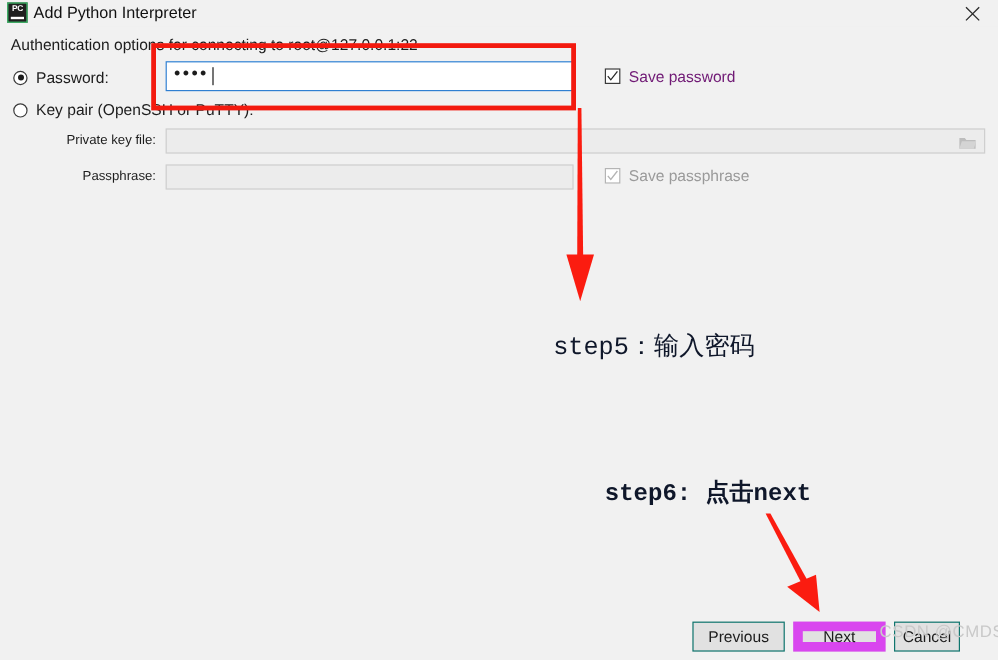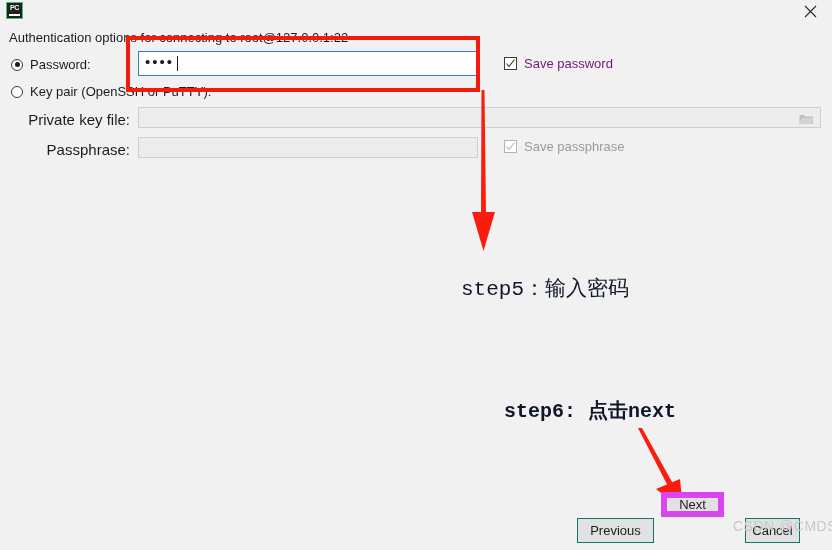--- a/index.html
+++ b/index.html
@@ -104,21 +104,21 @@
     position: absolute;
     left: 2.5px; top: 2.5px;
     width: 5px; height: 5px;
     border-radius: 50%;
     background: #1c1c1c;
   }
   .radio-label { font-size: 13px; color: #1c1c1c; }
 
   .field-label {
     position: absolute;
-    font-size: 15px;
+    font-size: 11px;
     color: #1c1c1c;
     white-space: nowrap;
     text-align: right;
   }
   #label-private-key { left: 0px; top: 111px; width: 130px; }
   #label-passphrase  { left: 0px; top: 141px; width: 130px; }
 
   
   #password-input {
     position: absolute;
@@ -225,22 +225,22 @@
     font-family: "Liberation Sans", sans-serif;
     font-size: 13px;
     color: #1c1c1c;
     display: flex;
     align-items: center;
     justify-content: center;
     cursor: default;
   }
   #btn-previous { left: 577px; top: 518px; width: 77px; }
   #btn-next {
-    left: 661px; top: 492px; width: 63px;
-    border: 6px solid #d946ef;
+    left: 661px; top: 518px; width: 77px;
+    border: 8px solid #d946ef;
     background: #e1e1e1;
   }
   #btn-cancel { left: 745px; top: 518px; width: 55px; }
 
   
   #watermark {
     position: absolute;
     left: 733px; top: 518px;
     font-family: "Liberation Sans", sans-serif;
     font-size: 14px;
@@ -251,20 +251,21 @@
   }
 </style>
 </head>
 <body>
 
 <div id="titlebar">
   <div id="app-icon">
     <div class="pc">PC</div>
     <div class="bar"></div>
   </div>
+  <div id="window-title">Add Python Interpreter</div>
   <div id="close-button">
     <svg width="13" height="13" viewBox="0 0 13 13">
       <path d="M1 1 L12 12 M12 1 L1 12" stroke="#2b2b2b" stroke-width="1.1" fill="none"></path>
     </svg>
   </div>
 </div>
 
 <div id="header-text">Authentication options for connecting to root@127.0.0.1:22</div>
 
 <div class="radio-row" id="radio-password">

